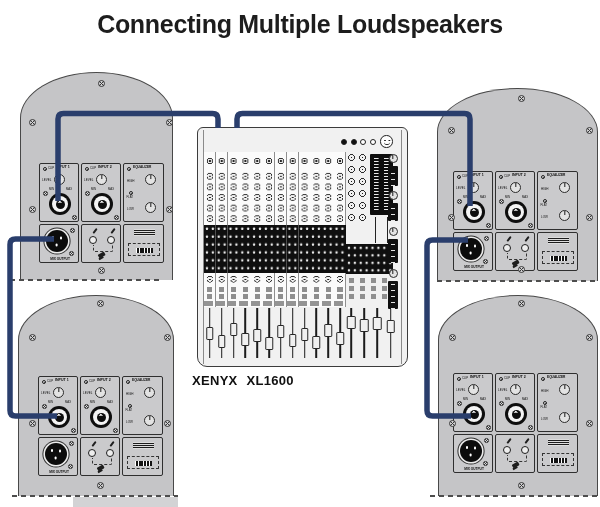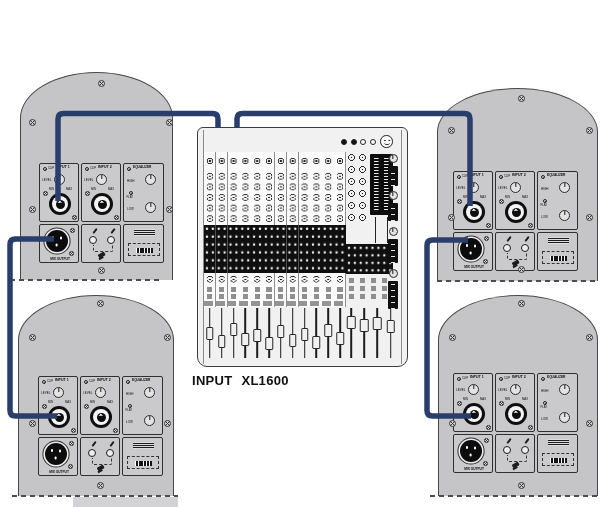--- a/index.html
+++ b/index.html
@@ -110,20 +110,21 @@
   
   .dash{position:absolute;height:1.7px;z-index:2;
         background:repeating-linear-gradient(90deg,#4d4d4d 0 5px,transparent 5px 9px);}
   .stub{position:absolute;background:#d3d3d5;z-index:0;}
   #cables{position:absolute;left:0;top:0;z-index:5;pointer-events:none;}
 </style>
 </head>
 <body>
 
 <div id="stage">
+  <div class="title">Connecting Multiple Loudspeakers</div>
 
   <div class="mixer">
     <div class="mx mx-leds">
       <span class="mled fill"></span>
       <span class="mled fill"></span>
       <span class="mled"></span>
       <span class="mled"></span>
     </div>
     <div class="mx smiley"></div>
     <div class="mx mx-stripsbg"></div>
@@ -210,21 +211,21 @@
     <div id="mx-rcol"></div>
   <span class="knob k9 rknob" style="top: 26px;"></span>
       <span class="rblk" style="top: 38px; height: 20px;"></span>
       <span class="knob k9 rknob" style="top: 63px;"></span>
       <span class="rblk" style="top: 75px; height: 18px;"></span>
       <span class="knob k9 rknob" style="top: 99px;"></span>
       <span class="rblk" style="top: 111px; height: 24px;"></span>
       <span class="knob k9 rknob" style="top: 141px;"></span>
       <span class="rblk" style="top: 153px; height: 28px;"></span>
     </div>
-  <div class="mixer-label">INPUT XL1600</div>
+  <div class="mixer-label">XENYX XL1600</div>
 
   <div class="dash" style="left:10px;top:279px;width:153px"></div>
   <div class="dash" style="left:437px;top:280px;width:161px"></div>
   <div class="dash" style="left:12px;top:495px;width:166px"></div>
   <div class="dash" style="left:430px;top:495px;width:167px"></div>
   <div class="stub" style="left:73px;top:497px;width:105px;height:10px"></div>
 
   <svg id="cables" width="600" height="507" viewBox="0 0 600 507">
     <path fill="none" stroke-width="5.5" stroke-linejoin="round" d="M58,201 V119 Q58,113.5 63.5,113.5 H212.5 Q218,113.5 218,119 V128" stroke="#2a3e6c"></path>
     <path fill="none" stroke-width="5.5" stroke-linejoin="round" d="M237,128 V119 Q237,113.5 242.5,113.5 H464.5 Q470,113.5 470,119 V206" stroke="#2a3e6c"></path>

